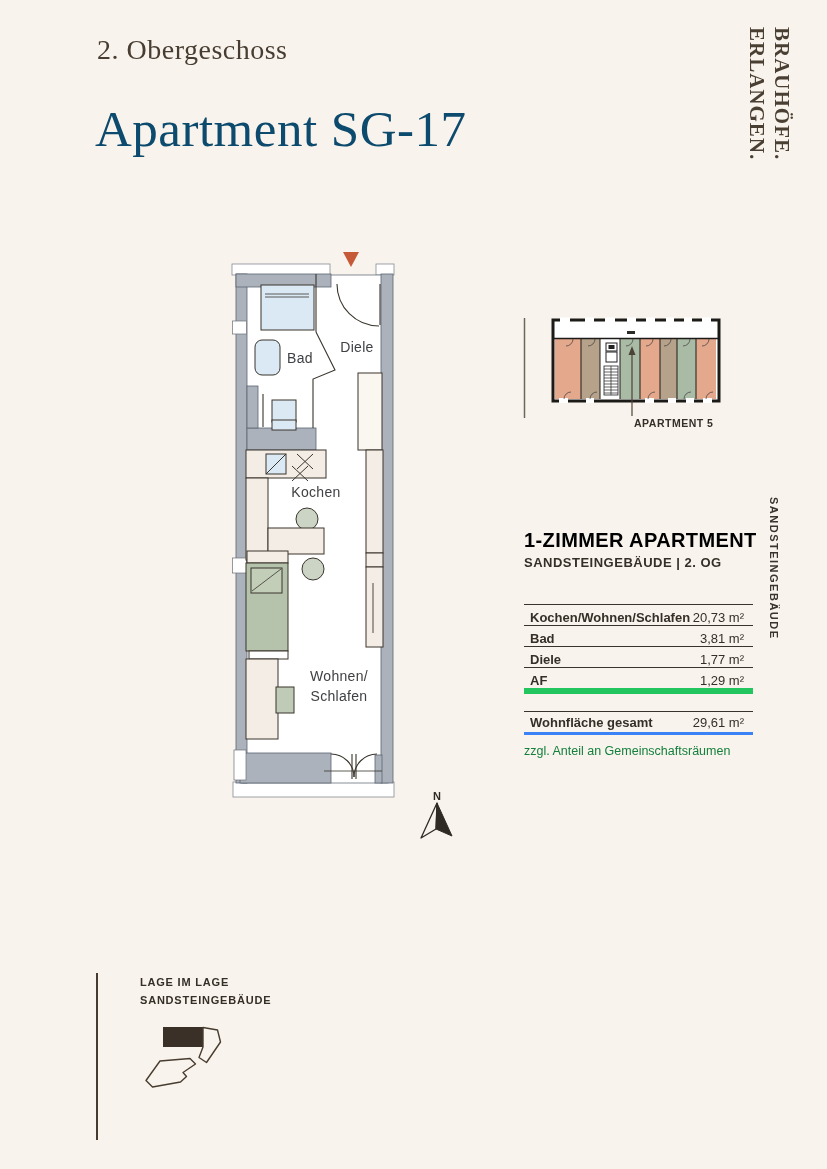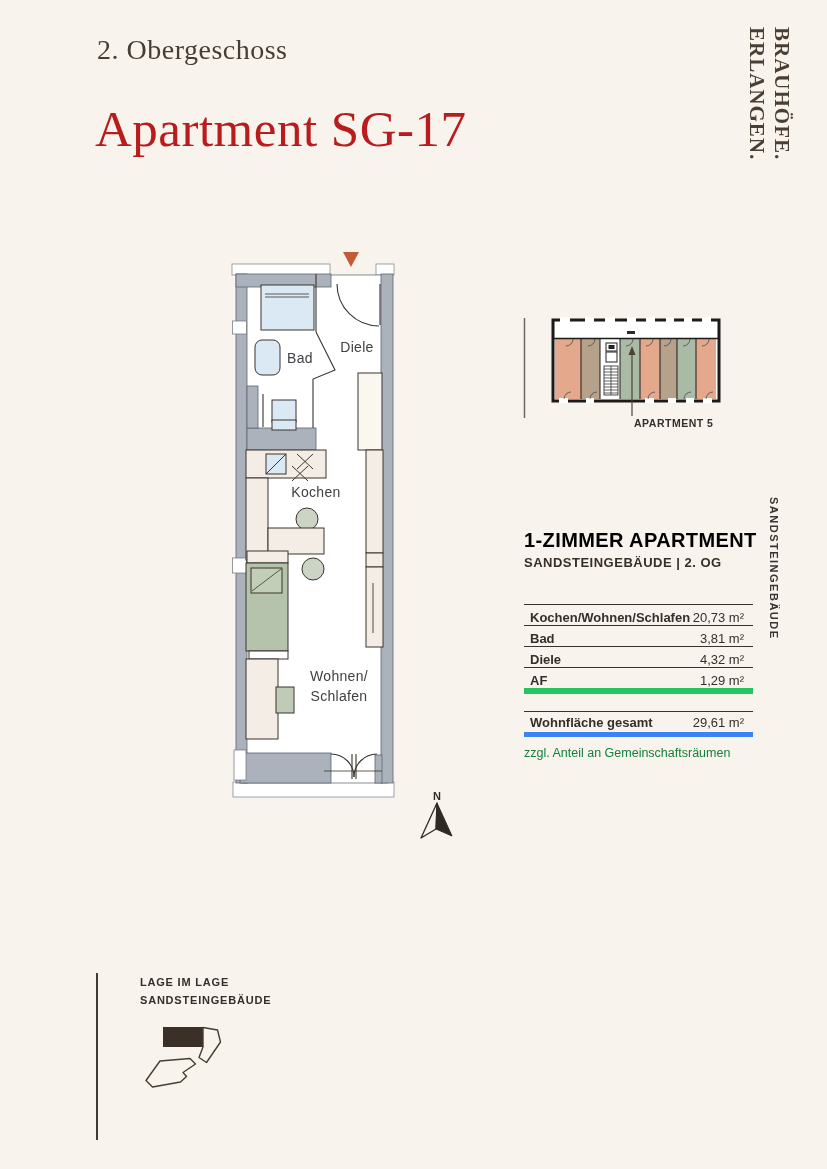--- a/index.html
+++ b/index.html
@@ -4,41 +4,41 @@
 <style>
   html,body{margin:0;padding:0;}
   .page{position:relative;width:827px;height:1169px;background:#f8f3ec;overflow:hidden;
         font-family:"Liberation Sans",sans-serif;color:#3a342c;}
   .abs{position:absolute;}
 
   
   .floor-label{left:97px;top:34px;font-family:"Liberation Serif",serif;font-size:28px;
                color:#473d32;letter-spacing:.5px;}
   .main-title{left:95px;top:100px;font-family:"Liberation Serif",serif;font-size:51px;
-              color:#b91c1c;letter-spacing:.5px;}
+              color:#0c4a6e;letter-spacing:.5px;}
 
   
   .brand{left:744px;top:27px;writing-mode:vertical-rl;font-family:"Liberation Serif",serif;
          font-weight:bold;font-size:21px;letter-spacing:1px;color:#4a3f33;line-height:1.18;}
 
   
   .v-right{left:768px;top:497px;writing-mode:vertical-rl;font-size:11px;font-weight:bold;
            letter-spacing:1.5px;color:#3a342c;}
 
   
   .info-title{left:524px;top:529px;font-size:20px;font-weight:bold;letter-spacing:.4px;color:#000000;}
   .info-sub{left:524px;top:555px;font-size:13px;font-weight:bold;letter-spacing:.5px;color:#352f28;}
   .area-table{left:524px;top:604px;width:229px;font-size:13px;color:#352f28;}
   .t-row{display:flex;justify-content:space-between;align-items:flex-end;height:20px;
          border-top:1px solid #39332b;padding:0 9px 0 6px;}
   .t-row:nth-child(4){border-bottom:6px solid #22c55e;}
   .t-row .lbl{font-weight:bold;}
   .t-gap{height:17px;}
   .t-total{display:flex;justify-content:space-between;align-items:center;height:20px;
-           border-top:1px solid #39332b;border-bottom:5px solid #3b82f6;padding:0 9px 0 6px;}
+           border-top:1px solid #39332b;border-bottom:3px solid #3b82f6;padding:0 9px 0 6px;}
   .t-total .lbl{font-weight:bold;}
   .t-note{margin-top:9px;font-size:12.5px;padding-left:0px;color:#15803d;}
 
   
   .map-caption{left:634px;top:417px;font-size:10.5px;font-weight:bold;letter-spacing:.5px;color:#352f28;}
 
   
   .loc-line{left:96px;top:973px;width:2px;height:167px;background:#453b30;}
   .loc-labels{left:140px;top:974px;font-size:11px;font-weight:bold;letter-spacing:.8px;
               line-height:1.6;color:#352f28;}
@@ -207,21 +207,21 @@
     <div class="t-row">
       <span class="lbl">Kochen/Wohnen/Schlafen</span>
       <span class="val">20,73 m²</span>
     </div>
     <div class="t-row">
       <span class="lbl">Bad</span>
       <span class="val">3,81 m²</span>
     </div>
     <div class="t-row">
       <span class="lbl">Diele</span>
-      <span class="val">4,32 m²</span>
+      <span class="val">1,77 m²</span>
     </div>
     <div class="t-row">
       <span class="lbl">AF</span>
       <span class="val">1,29 m²</span>
     </div>
     <div class="t-gap"></div>
     <div class="t-total">
       <span class="lbl">Wohnfläche gesamt</span>
       <span class="val">29,61 m²</span>
     </div>

